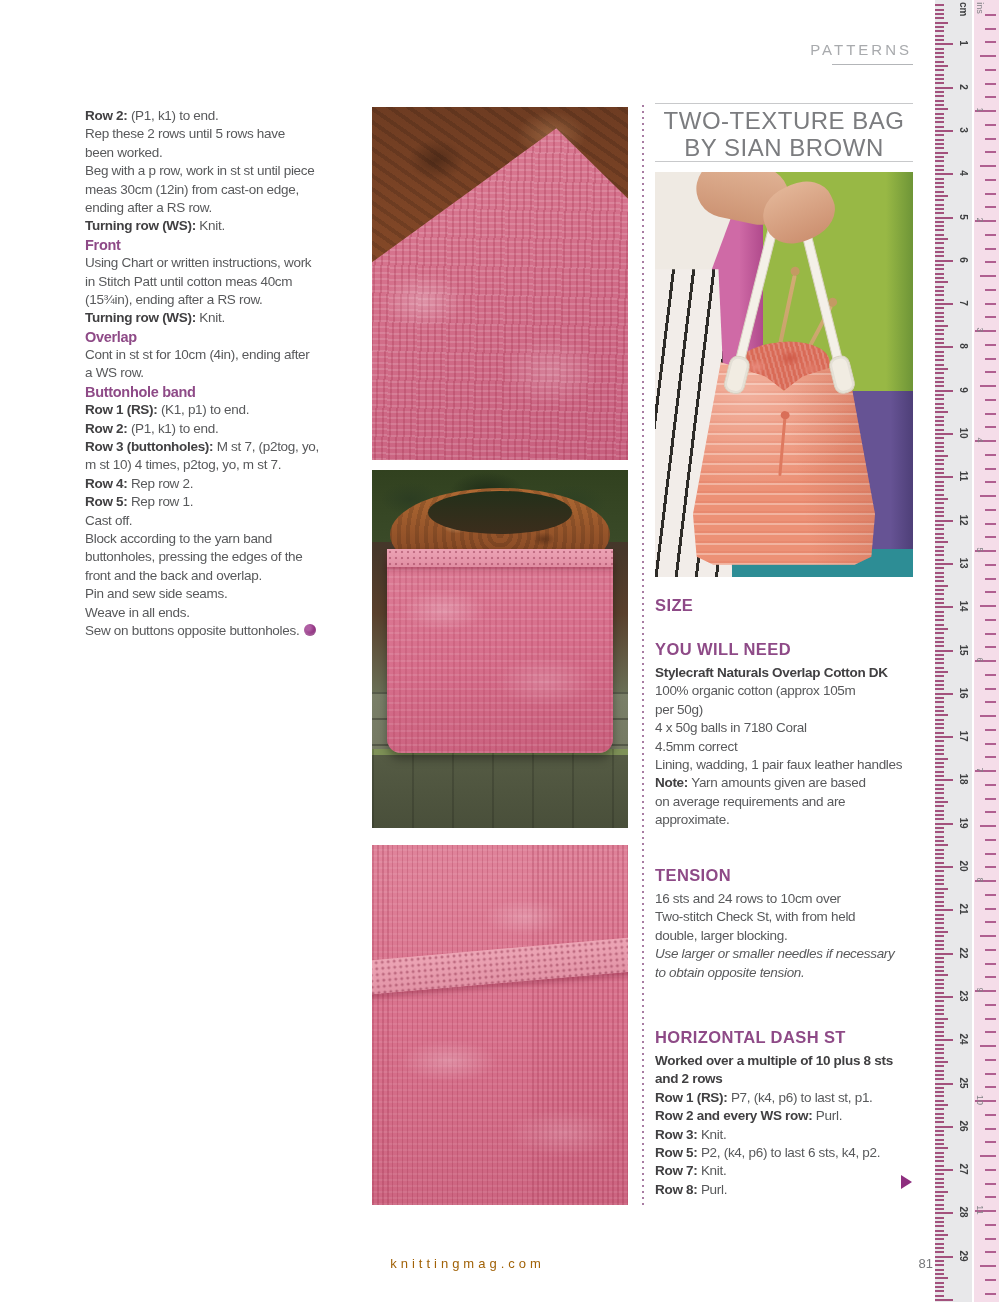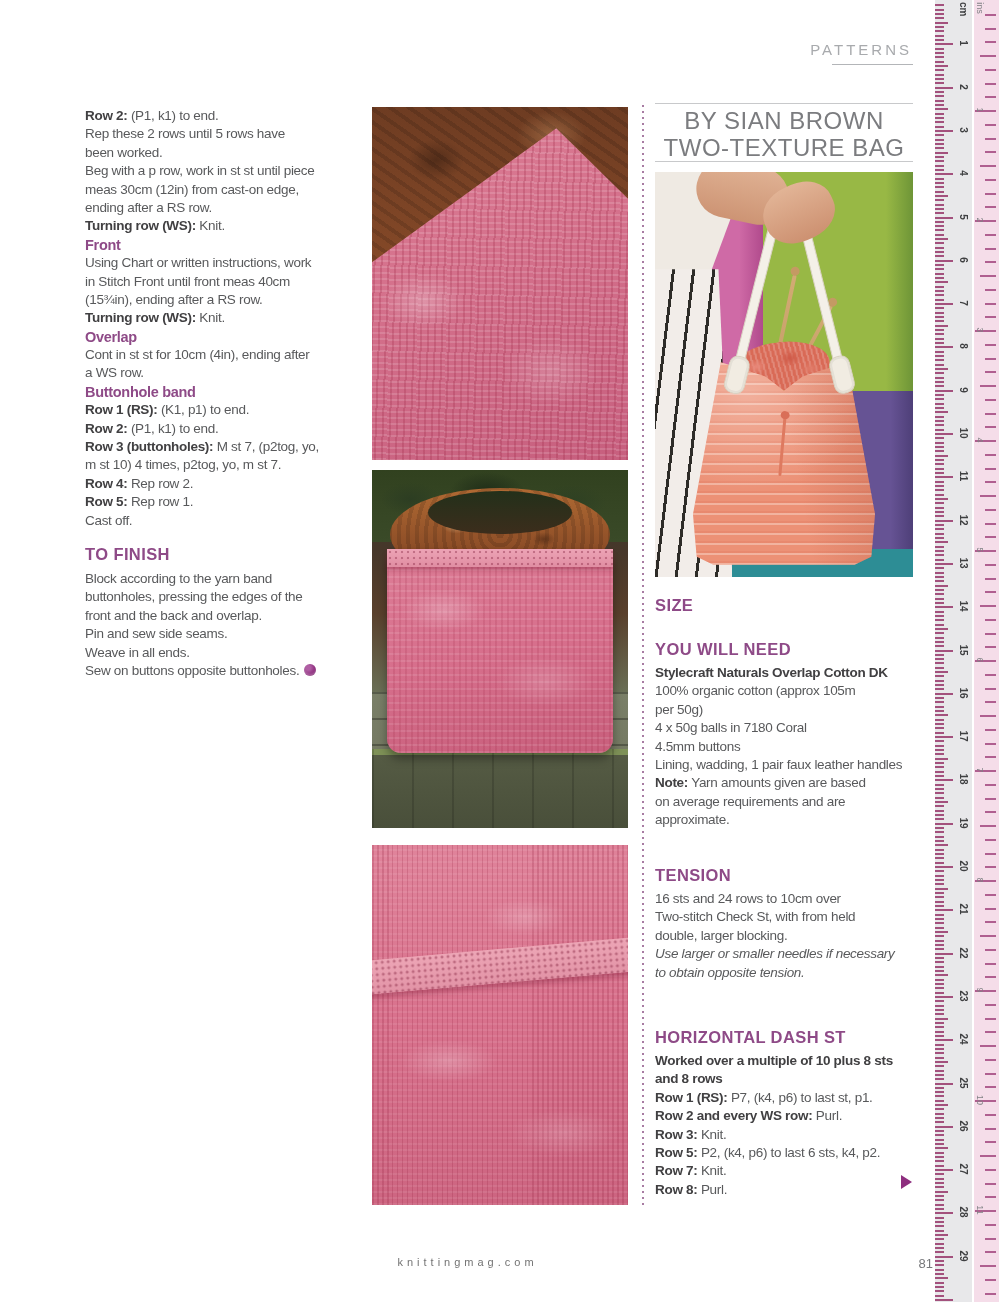--- a/index.html
+++ b/index.html
@@ -38,21 +38,21 @@
              color:#7b7c7f;font-size:24px;line-height:27px;letter-spacing:.5px;}
   .rsec{position:absolute;left:655px;width:272px;}
   .rsec .bighead{margin:0 0 5px;}
 
   .cont-arrow{position:absolute;left:901px;top:1175px;width:0;height:0;
               border-left:11px solid #8e2f7f;border-top:7px solid transparent;
               border-bottom:7px solid transparent;}
 
   
   .footer-url{position:absolute;left:0;right:64px;top:1256px;text-align:center;
-              font-size:11px;letter-spacing:4px;color:#737373;}
+              font-size:13px;letter-spacing:4px;color:#a16207;}
   .page-num{position:absolute;right:66px;top:1256px;font-size:13px;color:#77787b;}
 
   
   .photo{position:absolute;overflow:hidden;}
   .photo>div{position:absolute;}
 
   
   .photo1{left:372px;top:107px;width:256px;height:353px;
     background:
       radial-gradient(60px 40px at 20% 55%,rgba(255,255,255,.25),transparent 70%),
@@ -199,36 +199,35 @@
     <div>
         <div class="tline"><b>Row 2:</b> (P1, k1) to end.</div>
         <div class="tline">Rep these 2 rows until 5 rows have</div>
         <div class="tline">been worked.</div>
         <div class="tline">Beg with a p row, work in st st until piece</div>
         <div class="tline">meas 30cm (12in) from cast-on edge,</div>
         <div class="tline">ending after a RS row.</div>
         <div class="tline"><b>Turning row (WS):</b> Knit.</div>
         <div class="tline subhead">Front</div>
         <div class="tline">Using Chart or written instructions, work</div>
-        <div class="tline">in Stitch Front until front meas 40cm</div>
+        <div class="tline">in Stitch Patt until cotton meas 40cm</div>
         <div class="tline">(15¾in), ending after a RS row.</div>
         <div class="tline"><b>Turning row (WS):</b> Knit.</div>
         <div class="tline subhead">Overlap</div>
         <div class="tline">Cont in st st for 10cm (4in), ending after</div>
         <div class="tline">a WS row.</div>
         <div class="tline subhead">Buttonhole band</div>
         <div class="tline"><b>Row 1 (RS):</b> (K1, p1) to end.</div>
         <div class="tline"><b>Row 2:</b> (P1, k1) to end.</div>
         <div class="tline"><b>Row 3 (buttonholes):</b> M st 7, (p2tog, yo,</div>
         <div class="tline">m st 10) 4 times, p2tog, yo, m st 7.</div>
         <div class="tline"><b>Row 4:</b> Rep row 2.</div>
         <div class="tline"><b>Row 5:</b> Rep row 1.</div>
         <div class="tline">Cast off.</div>
       </div>
-    <h2 class="bighead">TO FINISH</h2>
     <div>
         <div class="tline">Block according to the yarn band</div>
         <div class="tline">buttonholes, pressing the edges of the</div>
         <div class="tline">front and the back and overlap.</div>
         <div class="tline">Pin and sew side seams.</div>
         <div class="tline">Weave in all ends.</div>
         <div class="tline">Sew on buttons opposite buttonholes.<span class="yarn-icon"></span></div>
       </div>
   </div>
 
@@ -248,22 +247,22 @@
   </div>
 
   <div class="photo photo3">
     <div class="p3-band"></div>
   </div>
 
   <div class="divider"></div>
 
   <div class="title-rule" style="top:103px"></div>
   <div class="bag-title">
+    <div>TWO-TEXTURE BAG</div>
     <div>BY SIAN BROWN</div>
-    <div>TWO-TEXTURE BAG</div>
   </div>
   <div class="title-rule" style="top:161px"></div>
 
   <div class="photo bagphoto">
     <div class="bp-wall-pink"></div>
     <div class="bp-wall-green"></div>
     <div class="bp-block-purple"></div>
     <div class="bp-strip-teal"></div>
     <div class="bp-shoulder"></div>
     <div class="bp-top-white"></div>
@@ -283,21 +282,21 @@
     <h2 class="bighead">SIZE</h2>
   </section>
 
   <section class="rsec" style="top:640px">
     <h2 class="bighead">YOU WILL NEED</h2>
     <div>
         <div class="tline bold">Stylecraft Naturals Overlap Cotton DK</div>
         <div class="tline">100% organic cotton (approx 105m</div>
         <div class="tline">per 50g)</div>
         <div class="tline">4 x 50g balls in 7180 Coral</div>
-        <div class="tline">4.5mm buttons</div>
+        <div class="tline">4.5mm correct</div>
         <div class="tline">Lining, wadding, 1 pair faux leather handles</div>
         <div class="tline"><b>Note:</b> Yarn amounts given are based</div>
         <div class="tline">on average requirements and are</div>
         <div class="tline">approximate.</div>
       </div>
   </section>
 
   <section class="rsec" style="top:866px">
     <h2 class="bighead">TENSION</h2>
     <div>
@@ -307,21 +306,21 @@
         <div class="tline italic">Use larger or smaller needles if necessary</div>
         <div class="tline italic">to obtain opposite tension.</div>
       </div>
   </section>
 
 
   <section class="rsec" style="top:1028px">
     <h2 class="bighead">HORIZONTAL DASH ST</h2>
     <div>
         <div class="tline bold">Worked over a multiple of 10 plus 8 sts</div>
-        <div class="tline bold">and 8 rows</div>
+        <div class="tline bold">and 2 rows</div>
         <div class="tline"><b>Row 1 (RS):</b> P7, (k4, p6) to last st, p1.</div>
         <div class="tline"><b>Row 2 and every WS row:</b> Purl.</div>
         <div class="tline"><b>Row 3:</b> Knit.</div>
         <div class="tline"><b>Row 5:</b> P2, (k4, p6) to last 6 sts, k4, p2.</div>
         <div class="tline"><b>Row 7:</b> Knit.</div>
         <div class="tline"><b>Row 8:</b> Purl.</div>
       </div>
   </section>
 
   <div class="cont-arrow"></div>

